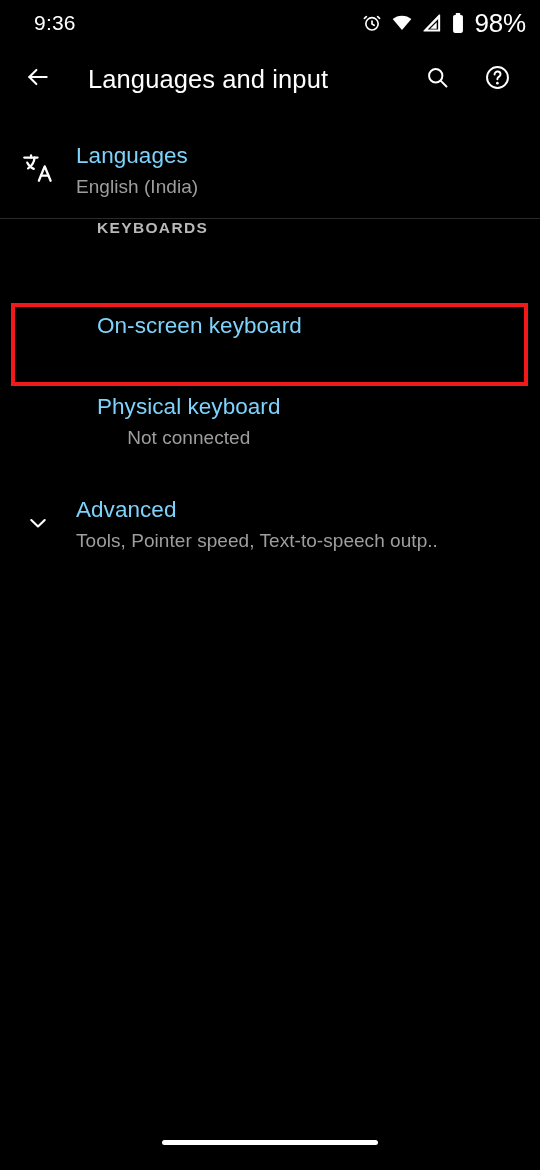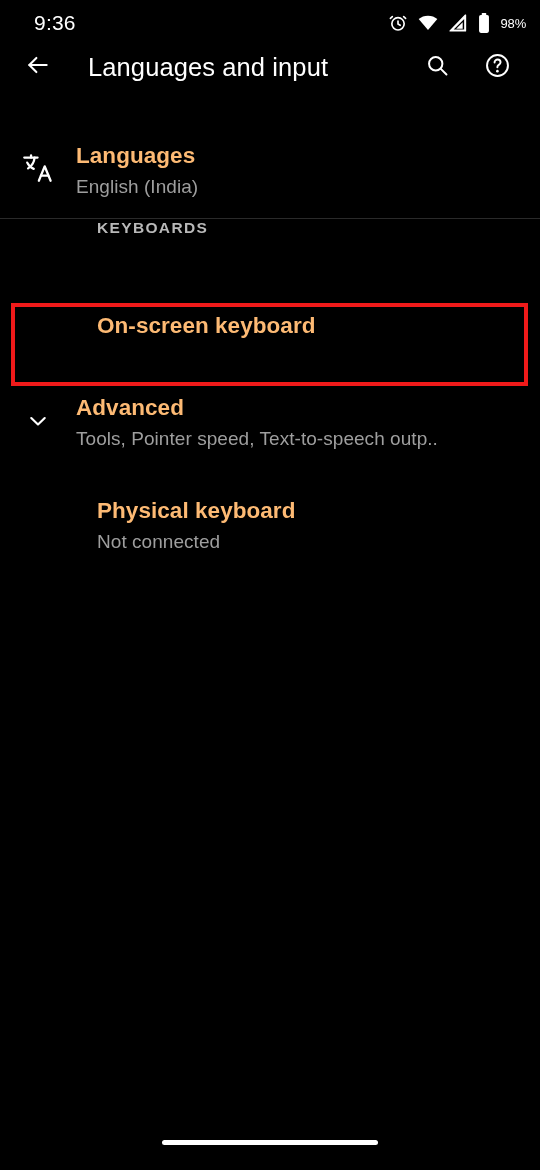--- a/index.html
+++ b/index.html
@@ -35,31 +35,31 @@
     letter-spacing: 0.2px;
     color: #ffffff;
   }
   .status-icons {
     display: flex;
     align-items: center;
     gap: 9px;
   }
   .status-icons svg { display: block; }
   .battery-pct {
-    font-size: 13px;
+    font-size: 26px;
     font-weight: 500;
     color: #ffffff;
     margin-left: 1px;
     letter-spacing: -0.2px;
   }
 
   
   .app-bar {
     position: absolute;
-    top: 36px; left: 0;
+    top: 48px; left: 0;
     width: 540px;
     height: 62px;
     display: flex;
     align-items: center;
   }
   .appbar-back {
     width: 56px;
     height: 56px;
     margin-left: 10px;
     display: flex;
@@ -113,33 +113,34 @@
   }
   .row-icon.empty { }
   .row-text {
     display: flex;
     flex-direction: column;
     justify-content: center;
     padding-right: 14px;
   }
   .row-title {
     font-size: 22.5px;
-    font-weight: 700;
-    color: #fdba74;
+    font-weight: 400;
+    color: #7dd3fc;
     line-height: 1.18;
     letter-spacing: 0.05px;
   }
   .row-subtitle {
     font-size: 19px;
     font-weight: 400;
     color: #9e9e9e;
     line-height: 1.25;
     margin-top: 5px;
     letter-spacing: 0.05px;
     white-space: nowrap;
+    text-align: center;
   }
 
   
   .row-languages { height: 96px; align-items: center; }
   .row-languages .row-text { padding-top: 2px; }
 
   .divider {
     width: 540px;
     height: 1px;
     background: #2a2a2a;
@@ -301,41 +302,41 @@
     <span class="section-header-text">KEYBOARDS</span>
   </div>
 
   <div class="list-row row-onscreen">
     <div class="row-icon row-indent empty"></div>
     <div class="row-text">
       <div class="row-title">On-screen keyboard</div>
     </div>
   </div>
 
+  <div class="list-row row-physical">
+    <div class="row-icon row-indent empty"></div>
+    <div class="row-text">
+      <div class="row-title">Physical keyboard</div>
+      <div class="row-subtitle">Not connected</div>
+    </div>
+  </div>
+
   <div class="list-row row-advanced">
     <div class="row-icon">
       <span>
         <svg width="26" height="26" viewBox="0 0 24 24" fill="none" stroke="#ffffff" stroke-width="2" stroke-linecap="round" stroke-linejoin="round">
           <path d="M5.8 9.3 12 15.2l6.2-5.9"></path>
         </svg>
       </span>
     </div>
     <div class="row-text">
       <div class="row-title">Advanced</div>
       <div class="row-subtitle">Tools, Pointer speed, Text-to-speech outp..</div>
     </div>
   </div>
 
-  <div class="list-row row-physical">
-    <div class="row-icon row-indent empty"></div>
-    <div class="row-text">
-      <div class="row-title">Physical keyboard</div>
-      <div class="row-subtitle">Not connected</div>
-    </div>
-  </div>
-
 </div>
 
 <div class="highlight-box" style="border-color: rgb(240, 26, 26);"></div>
 
 <div class="nav-bar">
   <div class="home-indicator"></div>
 </div>
 
 </body></html>

